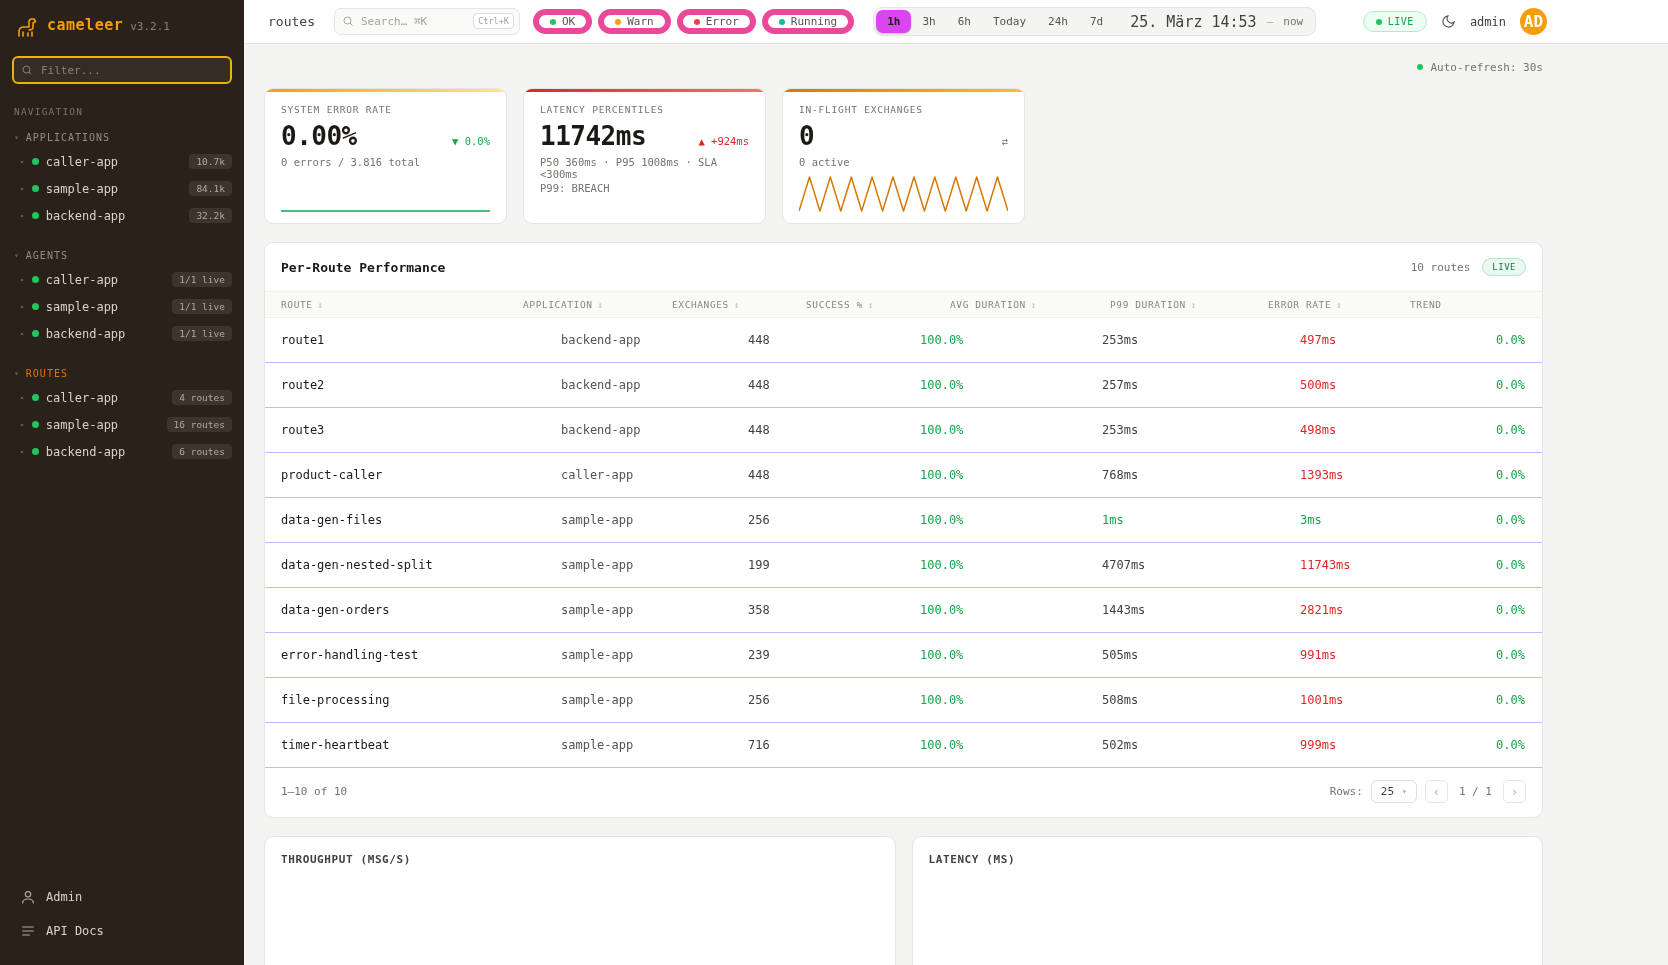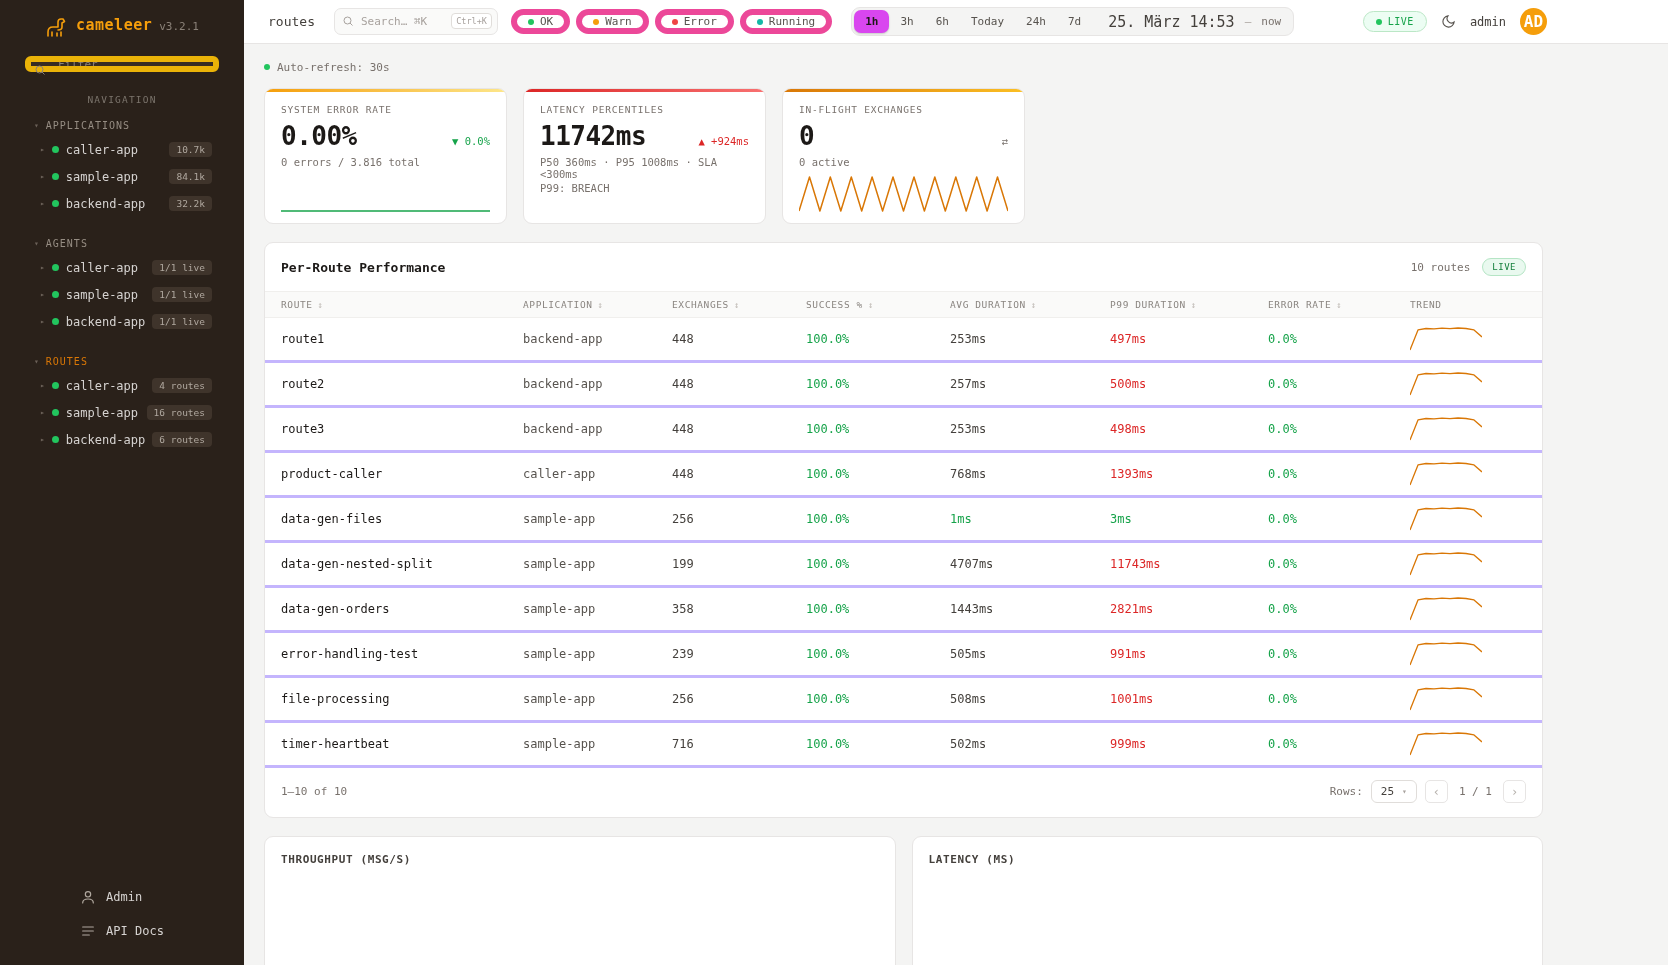--- a/index.html
+++ b/index.html
@@ -7,28 +7,28 @@
   body {
     font-family:"DejaVu Sans Mono", monospace;
     background:#f4f4f3; color:#292524; font-size:12px;
     display:flex;
   }
   button { font-family:inherit; background:none; border:none; cursor:pointer; }
   input { font-family:inherit; outline:none; }
 
   
   .sidebar { width:244px; min-width:244px; height:965px; background:#2a211a; color:#d6d3d1;
-             display:flex; flex-direction:column;align-items:center; }
+             display:flex; flex-direction:column; }
   .logo-row { display:flex; align-items:baseline; gap:7px; padding:16px 16px 10px; }
   .logo-icon { align-self:center; }
   .logo-name { color:#f59e0b; font-size:15px; font-weight:bold; letter-spacing:.5px; }
   .logo-ver { color:#8a8178; font-size:11px; }
   .filter-wrap { position:relative; margin:6px 12px 18px; }
   .filter-wrap svg { position:absolute; left:9px; top:8px; }
-  .filter-input { width:100%; height:16px; background:#362c23; border:6px solid #eab308; border-radius:6px;
+  .filter-input { width:100%; height:28px; background:#362c23; border:2px solid #eab308; border-radius:6px;
                   padding:0 8px 0 27px; color:#d6d3d1; font-size:11px; }
   .filter-input::placeholder { color:#8a8178; }
   .nav-label { padding:4px 14px 10px; font-size:9.5px; letter-spacing:1.2px; color:#7c756d; }
   .section { margin-bottom:16px; }
   .section-title { display:flex; align-items:center; gap:6px; padding:5px 14px; font-size:10px;
                    letter-spacing:1px; color:#968d83; cursor:pointer; }
   .section-title.accent .sec-text { color:#d97706; }
   .sec-caret { font-size:8px; color:#6b6158; }
   .item { display:flex; align-items:center; gap:7px; padding:6px 12px 6px 20px; font-size:12px;
           color:#d6d3d1; cursor:pointer; }
@@ -40,21 +40,21 @@
   .footer-item { display:flex; align-items:center; gap:10px; font-size:12px; color:#d6d3d1;
                  padding:6px 4px; cursor:pointer; }
   .f-icon { width:16px; height:16px; display:inline-flex; }
   .f-icon svg { width:16px; height:16px; }
 
   
   .main { flex:1; display:flex; flex-direction:column; min-width:0; }
   .topbar { height:44px; background:#ffffff; border-bottom:1px solid #e7e5e4;
             display:flex; align-items:center; gap:13px; padding:0 121px 0 24px; flex:none; }
   .breadcrumb { font-size:13px; color:#44403c; margin-right:6px; }
-  .search { position:relative; width:164px; }
+  .search { position:relative; width:186px; }
   .search svg { position:absolute; left:8px; top:7px; }
   .search-input { width:100%; height:27px; background:#fafaf9; border:1px solid #e7e5e4; border-radius:7px;
                   padding:0 50px 0 26px; font-size:11px; color:#57534e; }
   .search-input::placeholder { color:#a8a29e; }
   .kbd { position:absolute; right:6px; top:5px; border:1px solid #e0ddda; border-radius:4px; font-size:8.5px;
          padding:2px 4px; color:#a8a29e; background:#fff; }
   .chips { display:flex; gap:6px; }
   .chip { display:flex; align-items:center; gap:6px; height:25px; padding:0 11px; border:6px solid #ec4899;
           border-radius:14px; font-size:11px; color:#57534e; background:#fff; }
   .chip-dot { width:6px; height:6px; border-radius:50%; }
@@ -68,21 +68,21 @@
   .topbar-right { margin-left:auto; display:flex; align-items:center; gap:14px; }
   .live-pill { display:flex; align-items:center; gap:6px; border:1px solid #bbe7c6; background:#ecfdf3;
                color:#16a34a; font-size:10px; letter-spacing:.5px; padding:4px 12px; border-radius:14px; }
   .dot-g { width:6px; height:6px; border-radius:50%; background:#22c55e; display:inline-block; }
   .icon-btn { display:flex; align-items:center; }
   .username { font-size:12px; color:#44403c; }
   .avatar { width:27px; height:27px; border-radius:50%; background:#f59e0b; color:#fff; font-size:16px;
             display:flex; align-items:center; justify-content:center; font-weight:bold; }
 
   .content { flex:1; padding:14px 125px 0 20px; min-height:0; }
-  .auto-refresh { display:flex; align-items:center; gap:7px;
+  .auto-refresh { display:flex; justify-content:flex-end; align-items:center; gap:7px;
                   font-size:11px; color:#78716c; height:18px; margin-bottom:12px; }
 
   
   .kpi-row { display:grid; grid-template-columns:repeat(5,1fr); gap:16px; }
   .kpi { position:relative; background:#fff; border:1px solid #e7e5e4; border-radius:9px; height:136px;
          padding:15px 16px 10px; overflow:hidden; display:flex; flex-direction:column; }
   .kpi-accent { position:absolute; top:0; left:0; right:0; height:3px; }
   .kpi-title { font-size:9.5px; letter-spacing:.8px; color:#78716c; }
   .kpi-value-row { display:flex; align-items:baseline; margin-top:6px; }
   .kpi-value { font-size:26px; font-weight:bold; color:#1c1917; letter-spacing:-.5px; }
@@ -97,21 +97,21 @@
   .panel-title { font-size:13px; font-weight:bold; color:#1c1917; }
   .routes-count { margin-left:auto; font-size:11px; color:#78716c; }
   .live-badge { background:#e9f9ef; border:1px solid #b5e5c5; color:#15803d; font-size:9px;
                 letter-spacing:.5px; padding:3px 9px; border-radius:11px; }
   .grid-cols { display:grid; grid-template-columns:242px 149px 134px 144px 160px 158px 142px 1fr;
                align-items:center; padding:0 16px; }
   .thead { background:#fafaf9; border-top:1px solid #f0efed; border-bottom:1px solid #f0efed; height:27px; }
   .th { display:flex; align-items:center; gap:5px; font-size:9.5px; letter-spacing:.6px; color:#8a8580;
         cursor:pointer; }
   .sort-icon { font-size:9px; color:#c2bdb8; }
-  .tr { height:45px; border-bottom:3px solid #c4b5fd; cursor:pointer; }
+  .tr { height:45px; border-bottom:1px solid #c4b5fd; cursor:pointer;gap:38px; }
   .td { font-size:12px; color:#44403c; }
   .f-route { color:#1c1917; }
   .f-app { color:#57534e; }
   .good { color:#16a34a; }
   .bad { color:#dc2626; }
   .trend-spark { display:block; width:72px; height:26px; }
   .tfoot { display:flex; align-items:center; padding:12px 16px 14px; }
   .range-label { font-size:11px; color:#78716c; }
   .tfoot-right { margin-left:auto; display:flex; align-items:center; gap:8px; }
   .rows-label { font-size:11px; color:#78716c; }

